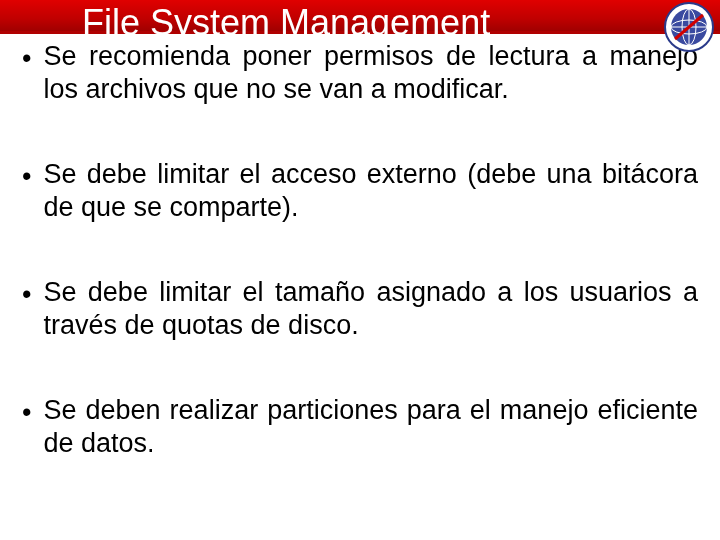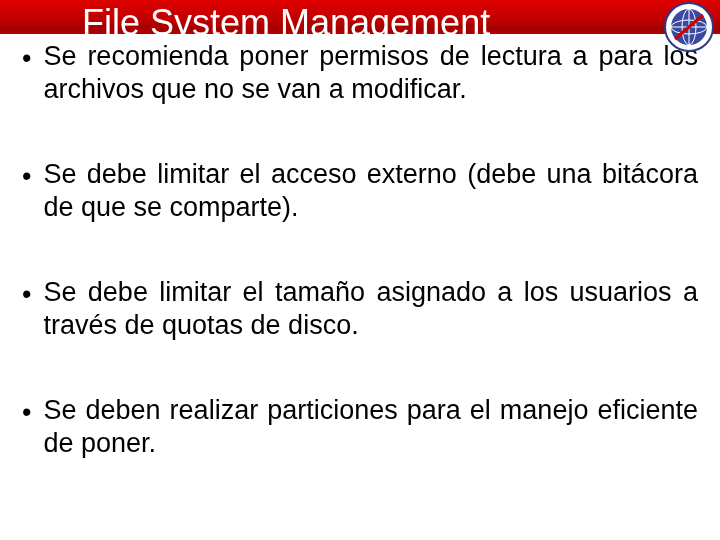--- a/index.html
+++ b/index.html
@@ -77,27 +77,27 @@
       <line x1="2" y1="20" x2="38" y2="20" stroke="#ffffff" stroke-width="1"></line>
       <line x1="20" y1="2" x2="20" y2="38" stroke="#ffffff" stroke-width="1"></line>
       <path d="M 6 32 Q 20 20 34 8" fill="none" stroke="#d00000" stroke-width="3"></path>
     </svg>
   </div>
 </div>
 
 <div class="content">
   <div class="bullet-item">
     <span class="bullet-dot">•</span>
-    <span class="bullet-text">Se recomienda poner permisos de lectura a para los archivos que no se van a modificar.</span>
+    <span class="bullet-text">Se recomienda poner permisos de lectura a manejo los archivos que no se van a modificar.</span>
   </div>
   <div class="bullet-item">
     <span class="bullet-dot">•</span>
     <span class="bullet-text">Se debe limitar el acceso externo (debe una bitácora de que se comparte).</span>
   </div>
   <div class="bullet-item">
     <span class="bullet-dot">•</span>
     <span class="bullet-text">Se debe limitar el tamaño asignado a los usuarios a través de quotas de disco.</span>
   </div>
   <div class="bullet-item">
     <span class="bullet-dot">•</span>
-    <span class="bullet-text">Se deben realizar particiones para el manejo eficiente de poner.</span>
+    <span class="bullet-text">Se deben realizar particiones para el manejo eficiente de datos.</span>
   </div>
 </div>
 
 </body></html>

